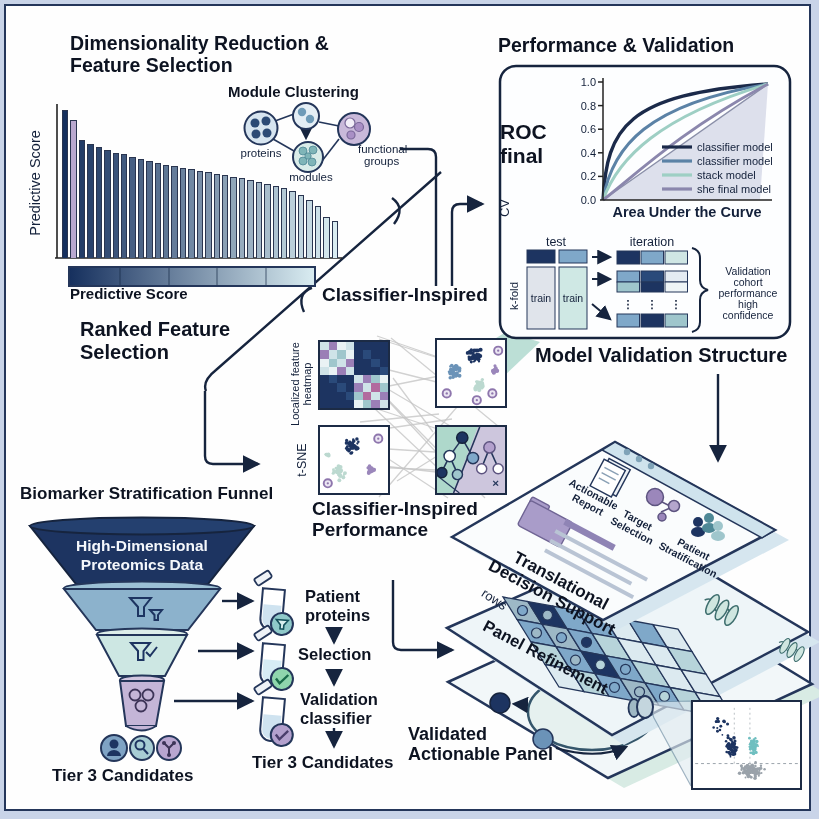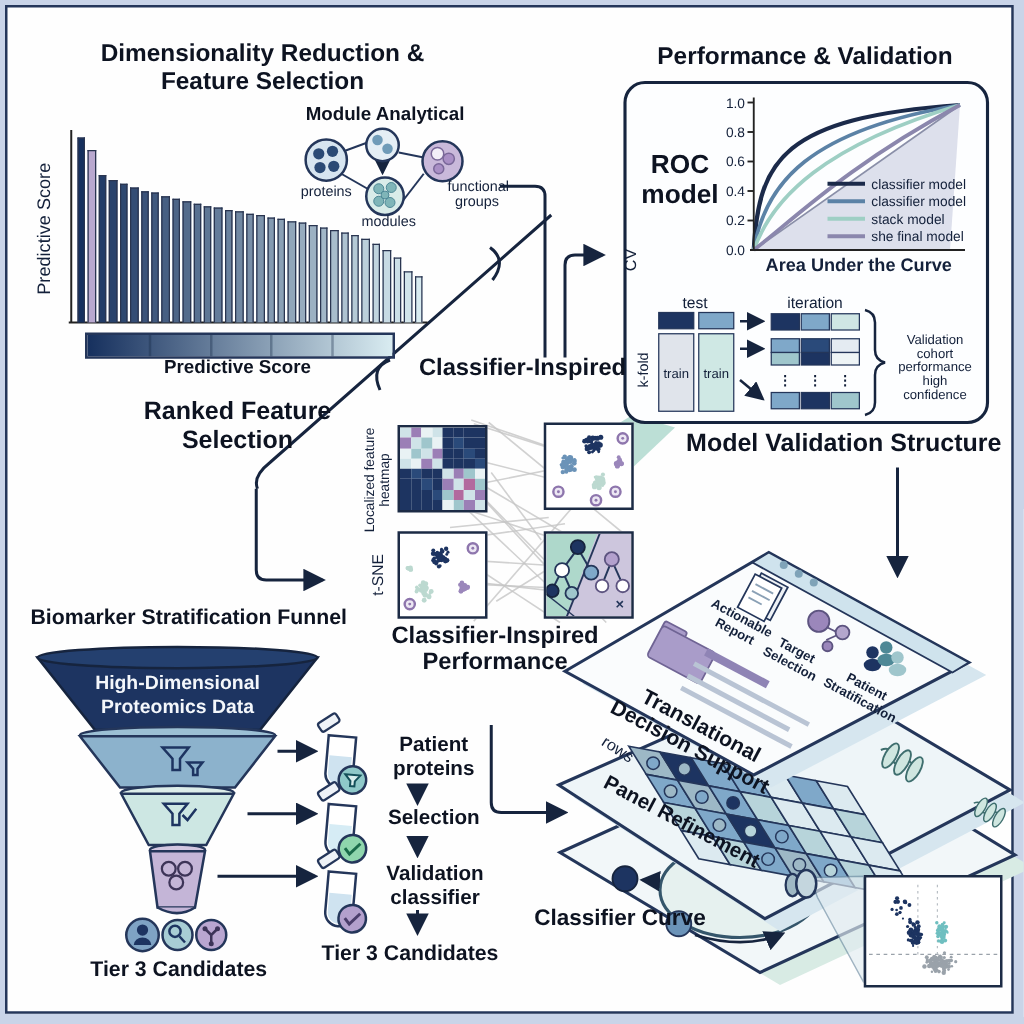--- a/index.html
+++ b/index.html
@@ -1,21 +1,21 @@
 <!DOCTYPE html>
 <html><head>
 <meta charset="utf-8">
 <style>
   html,body{margin:0;padding:0}
   body{width:819px;height:819px;position:relative;overflow:hidden;
        font-family:"Liberation Sans",sans-serif;background:#c9d4e8}
   .frame{position:absolute;left:4px;top:4px;width:807px;height:807px;
          background:#fefefe;border:2px solid #24365a;box-sizing:border-box}
   .abs{position:absolute}
-  .ttl{font-weight:bold;color:#0d1321;text-align:center;line-height:1.13}
+  .ttl{font-weight:bold;color:#0d1321;text-align:left;line-height:1.13}
   .ttl span{display:block}
   #art{position:absolute;left:0;top:0}
   .panel{position:absolute;background:#fff;border:2px solid #1c2b45;box-sizing:border-box;overflow:hidden}
   #bars{position:absolute;left:62px;top:108px;width:276px;height:150px;
         display:flex;align-items:flex-end;gap:2px}
   .bar{flex:1;border:1px solid #2a3550;border-bottom:none;box-sizing:border-box}
   #grad{position:absolute;left:68px;top:266px;width:244px;height:17px;
         border:2px solid #24365a;background:linear-gradient(to right,#16305e,#d9ecf1)}
   .gtick{position:absolute;top:0;width:2px;height:100%;background:rgba(20,40,70,.35)}
   #heatmap{display:grid;grid-template-columns:repeat(8,1fr);grid-template-rows:repeat(8,1fr);
@@ -1028,30 +1028,30 @@
         <circle cx="24.8" cy="30.0" r="1.5" fill="#1d3461"></circle>
         <circle cx="25.7" cy="19.9" r="1.7" fill="#1d3461"></circle>
       </g>
   </svg>
 </div>
 
 <div class="abs ttl" style="left:70px;top:32px;width:280px;font-size:19.5px">
   <span>Dimensionality Reduction &amp;</span>
   <span>Feature Selection</span>
 </div>
-<div class="abs ttl" style="left:228px;top:84px;width:160px;font-size:15px">Module Analytical</div>
+<div class="abs ttl" style="left:228px;top:84px;width:160px;font-size:15px">Module Clustering</div>
 <div class="abs ttl" style="left:70px;top:286px;width:240px;font-size:15px">Predictive Score</div>
 <div class="abs ttl" style="left:80px;top:318px;width:220px;font-size:20px">
   <span>Ranked Feature</span>
   <span>Selection</span>
 </div>
 <div class="abs ttl" style="left:498px;top:34px;width:292px;font-size:19.5px">Performance &amp; Validation</div>
 <div class="abs ttl" style="left:500px;top:120px;width:88px;font-size:21px">
   <span>ROC</span>
-  <span>model</span>
+  <span>final</span>
 </div>
 <div class="abs ttl" style="left:535px;top:344px;width:280px;font-size:20px">Model Validation Structure</div>
 <div class="abs ttl" style="left:322px;top:284px;width:192px;font-size:19px">
   <span>Classifier-Inspired</span>
 </div>
 <div class="abs ttl" style="left:312px;top:498px;width:168px;font-size:19px">
   <span>Classifier-Inspired</span>
   <span>Performance</span>
 </div>
 <div class="abs ttl" style="left:20px;top:484px;width:262px;font-size:17px">Biomarker Stratification Funnel</div>
@@ -1060,14 +1060,15 @@
   <span>Patient</span>
   <span>proteins</span>
 </div>
 <div class="abs ttl" style="left:298px;top:645px;width:98px;font-size:16.5px">Selection</div>
 <div class="abs ttl" style="left:300px;top:690px;width:96px;font-size:16.5px">
   <span>Validation</span>
   <span>classifier</span>
 </div>
 <div class="abs ttl" style="left:252px;top:753px;width:152px;font-size:17px">Tier 3 Candidates</div>
 <div class="abs ttl" style="left:408px;top:724px;width:176px;font-size:18px">
-  <span>Classifier Curve</span>
+  <span>Validated</span>
+  <span>Actionable Panel</span>
 </div>
 
 </body></html>

